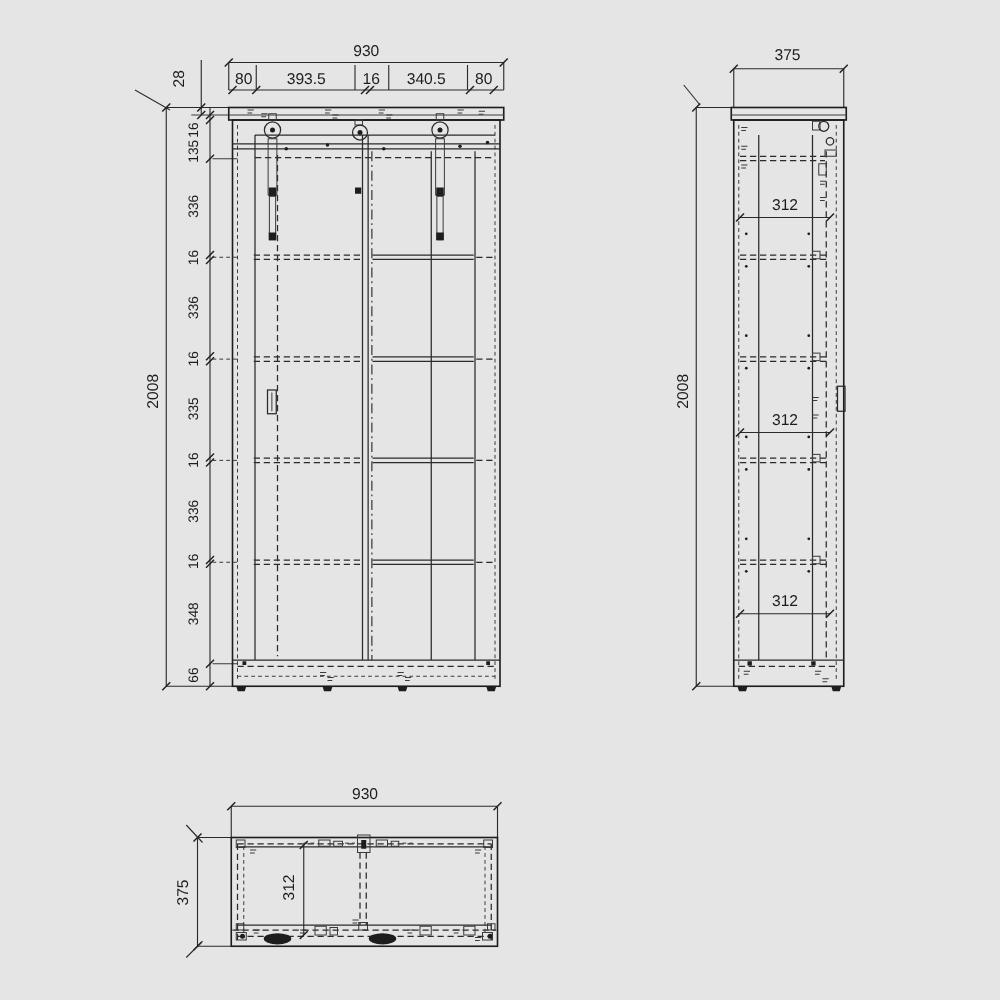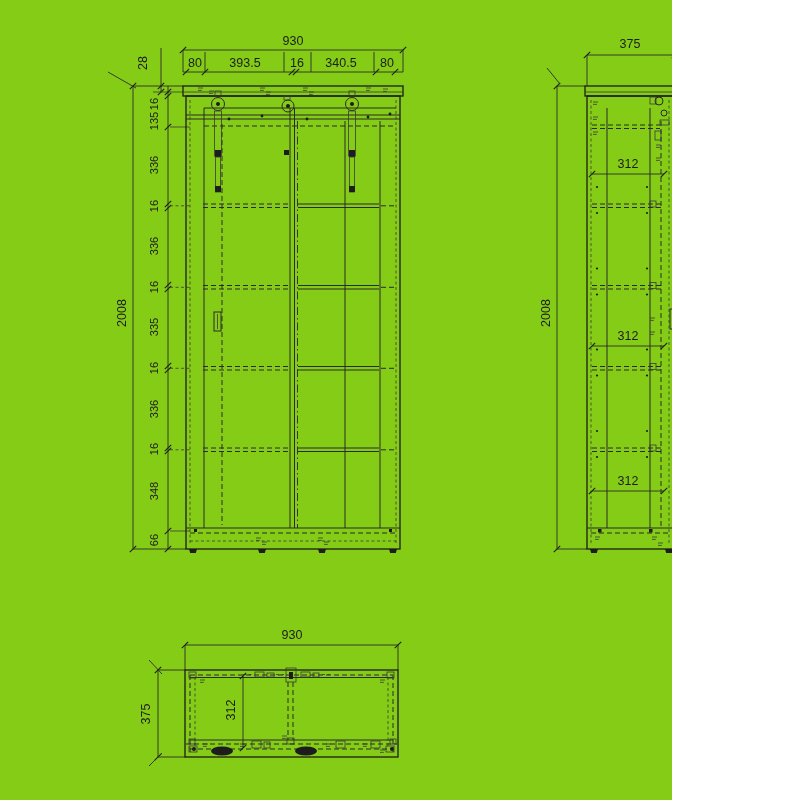--- a/index.html
+++ b/index.html
@@ -1,16 +1,16 @@
 <!DOCTYPE html>
 <html><head>
 <meta charset="utf-8">
 <style>
   html,body{margin:0;padding:0;background:#ffffff;}
-  .stage{width:672px;height:800px;background:#84cc16;position:relative;overflow:hidden;}
+  .stage{width:800px;height:800px;background:#e5e5e5;position:relative;overflow:hidden;}
   svg{display:block;}
   text{font-family:"Liberation Sans","DejaVu Sans",sans-serif;fill:#1d1d1d;}
   .dim{font-size:12.5px;}
   .dimS{font-size:11px;}
   .ln{stroke:#2a2a2a;stroke-width:1;fill:none;}
   .lnB{stroke:#1d1d1d;stroke-width:1.3;fill:none;}
   .lnT{stroke:#3a3a3a;stroke-width:0.8;fill:none;}
   .dash{stroke:#2a2a2a;stroke-width:1;fill:none;stroke-dasharray:5 3;}
   .dashT{stroke:#3a3a3a;stroke-width:0.8;fill:none;stroke-dasharray:3 2.5;}
   .dashdot{stroke:#2a2a2a;stroke-width:0.9;fill:none;stroke-dasharray:8 3 1.5 3;}

